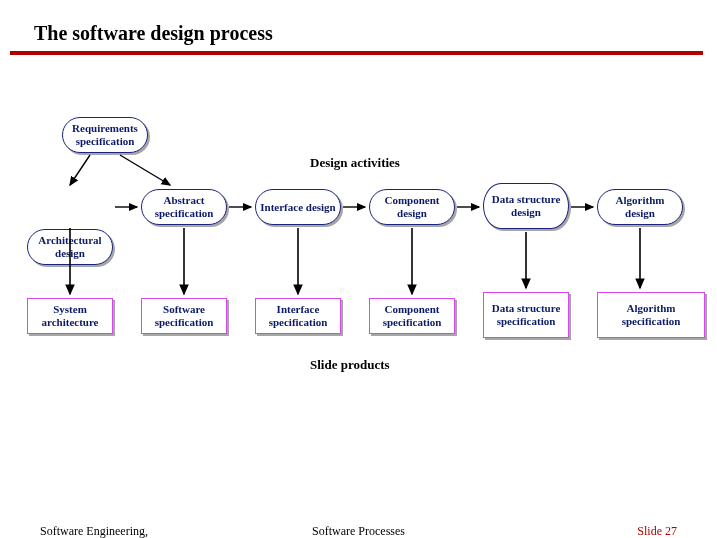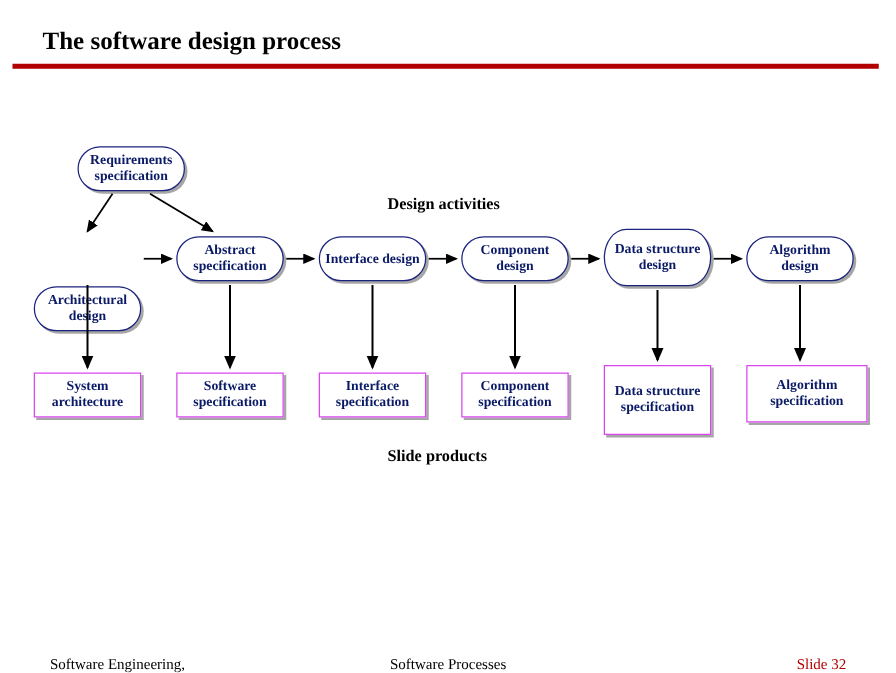--- a/index.html
+++ b/index.html
@@ -90,22 +90,22 @@
   <div class="node round" style="left:141px; top:134px; width:86px; height:36px;">Abstract specification</div>
   <div class="node round" style="left:255px; top:134px; width:86px; height:36px;">Interface design</div>
   <div class="node round" style="left:369px; top:134px; width:86px; height:36px;">Component design</div>
   <div class="node round" style="left:483px; top:128px; width:86px; height:46px;">Data structure design</div>
   <div class="node round" style="left:597px; top:134px; width:86px; height:36px;">Algorithm design</div>
 
   <div class="node rect" style="left:27px;  top:243px; width:86px; height:36px;">System architecture</div>
   <div class="node rect" style="left:141px; top:243px; width:86px; height:36px;">Software specification</div>
   <div class="node rect" style="left:369px; top:243px; width:86px; height:36px;">Component specification</div>
   <div class="node rect" style="left:255px; top:243px; width:86px; height:36px;">Interface specification</div>
-  <div class="node rect" style="left:483px; top:237px; width:86px; height:56px;">Data structure specification</div>
-  <div class="node rect" style="left:597px; top:237px; width:97px; height:46px;">Algorithm specification</div>
+  <div class="node rect" style="left:483px; top:237px; width:86px; height:46px;">Data structure specification</div>
+  <div class="node rect" style="left:597px; top:237px; width:108px; height:46px;">Algorithm specification</div>
 
   <div class="caption" style="left:310px; top:302px;">Slide products</div>
 
   <svg class="arrows" viewBox="0 0 717 400">
     <defs>
       <marker id="ah" markerWidth="8" markerHeight="8" refX="6" refY="3" orient="auto">
         <path d="M0,0 L7,3 L0,6 Z" fill="#000"></path>
       </marker>
     </defs>
 
@@ -125,14 +125,14 @@
     <line x1="412" y1="173" x2="412" y2="239" stroke="#000" stroke-width="1.6" marker-end="url(#ah)"></line>
     <line x1="526" y1="177" x2="526" y2="233" stroke="#000" stroke-width="1.6" marker-end="url(#ah)"></line>
     <line x1="640" y1="173" x2="640" y2="233" stroke="#000" stroke-width="1.6" marker-end="url(#ah)"></line>
   </svg>
 
 </div>
 
 <div class="footer">
   <span class="left">Software Engineering,</span>
   <span class="center">Software Processes</span>
-  <span class="right">Slide 32</span>
+  <span class="right">Slide 27</span>
 </div>
 
 </body></html>

